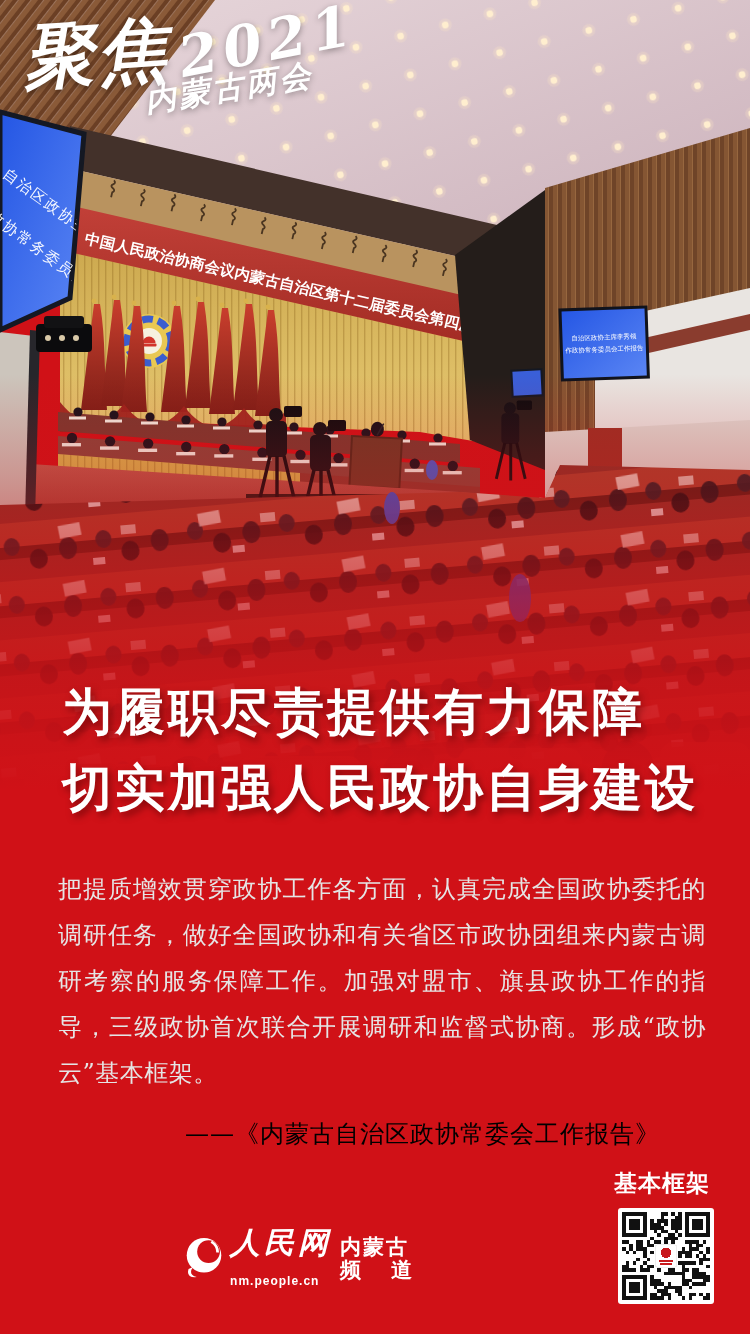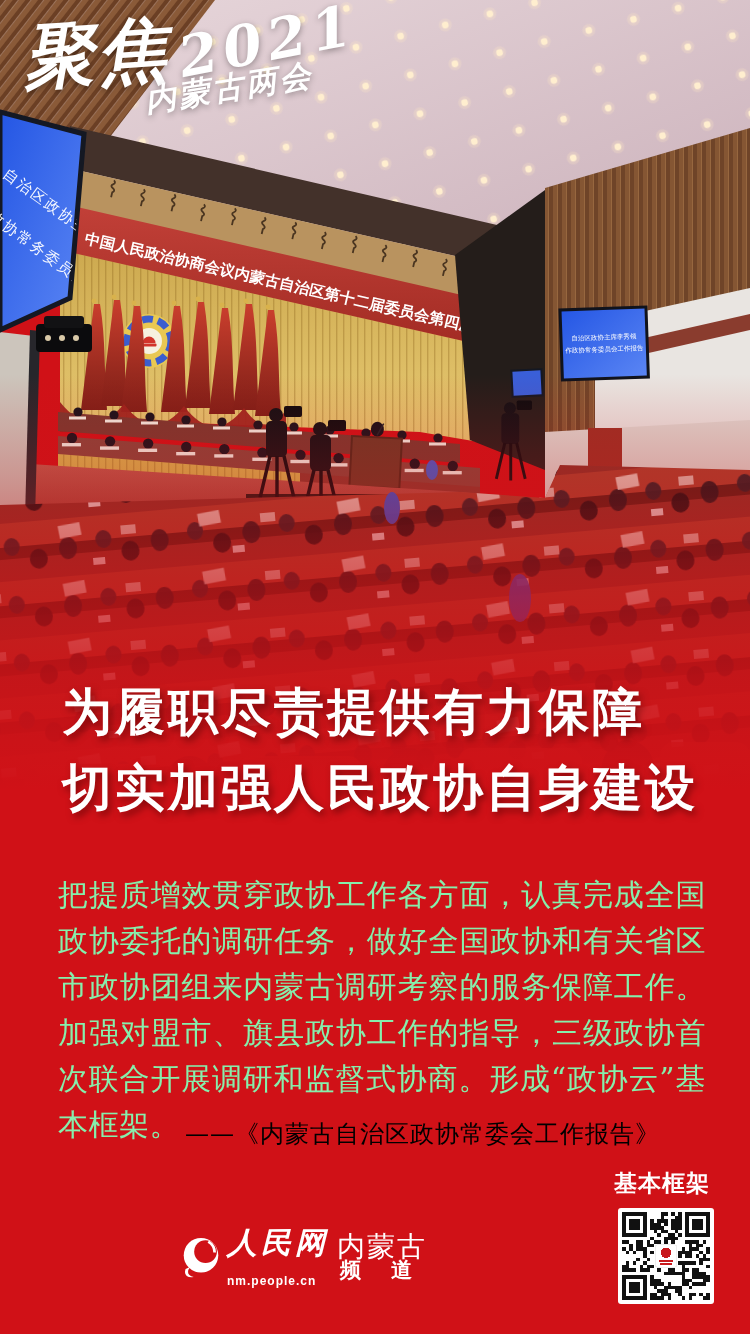--- a/index.html
+++ b/index.html
@@ -23,41 +23,41 @@
   .badge-focus{font-size:70px;font-weight:bold;font-style:italic;letter-spacing:4px;line-height:1;}
   .badge-year{font-size:56px;font-style:italic;font-weight:bold;line-height:1;
               transform:rotate(-7deg) translateY(6px);margin-left:6px;letter-spacing:6px;}
   .badge-sub{font-size:31px;font-weight:bold;font-style:italic;letter-spacing:3px;
              margin:-14px 0 0 118px;transform:rotate(-5deg);}
   
   .headline{position:absolute;left:62px;top:674px;color:#ffffff;font-weight:900;
             font-size:50px;line-height:76px;letter-spacing:3px;
             text-shadow:3px 4px 7px rgba(70,0,0,.55);}
   
-  .body-copy{position:absolute;left:58px;top:842px;width:648px;color:#86efac;
+  .body-copy{position:absolute;left:58px;top:842px;width:648px;color:#e5e5e5;
              font-family:"DejaVu Serif","Liberation Serif",serif;
-             font-size:30px;line-height:46px;text-align:justify;letter-spacing:0.5px;}
+             font-size:24px;line-height:46px;text-align:justify;letter-spacing:0.5px;}
   .attribution{position:absolute;right:90px;top:1118px;color:#000000;
                font-family:"DejaVu Serif","Liberation Serif",serif;
                font-size:24px;letter-spacing:1px;}
   
   .scan-label{position:absolute;right:40px;top:1168px;color:#ffffff;font-size:23px;
               font-weight:bold;letter-spacing:1px;}
   .qr-wrap{position:absolute;right:36px;top:1208px;width:96px;height:96px;background:#fff;
            border-radius:3px;padding:4px;box-sizing:border-box;}
   
   .footer{position:absolute;left:0;top:1228px;width:608px;display:flex;
           justify-content:center;align-items:center;color:#fff;}
   .pd-icon{width:40px;height:44px;margin-right:6px;}
   .pd-col{display:flex;flex-direction:column;align-items:flex-start;}
   .pd-name{font-size:30px;font-weight:bold;letter-spacing:4px;line-height:30px;
            font-family:"DejaVu Serif",serif;font-style:italic;}
   .pd-url{font-size:12px;font-weight:bold;letter-spacing:1px;line-height:14px;margin-top:16px;}
   .ch-col{display:flex;flex-direction:column;margin-left:8px;}
-  .ch-1{font-size:28px;font-weight:normal;letter-spacing:2px;line-height:23px;text-align:center;}
+  .ch-1{font-size:21px;font-weight:bold;letter-spacing:2px;line-height:23px;}
   .ch-2{font-size:21px;font-weight:bold;letter-spacing:12px;line-height:23px;text-align:center;}
 </style>
 </head>
 <body>
 
 <div class="poster">
 
   <div class="photo">
     <svg width="750" height="832" viewBox="0 0 750 832">
       <defs>

